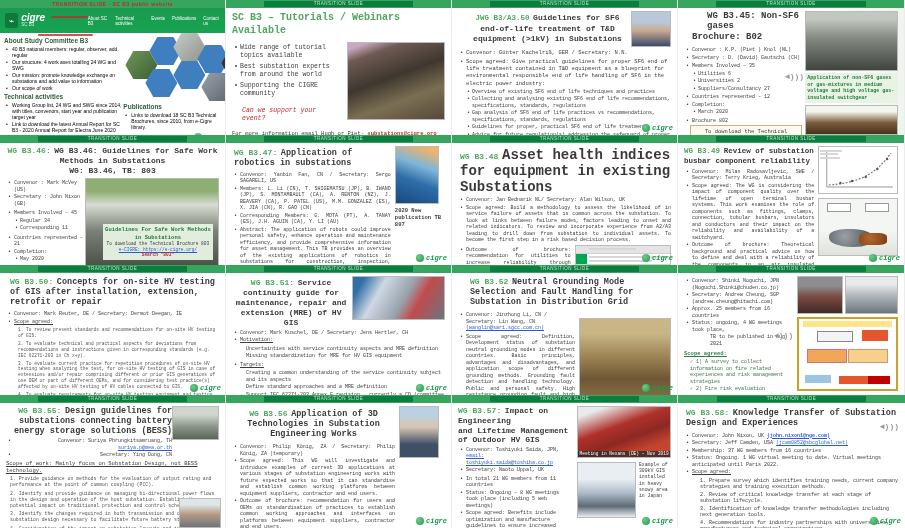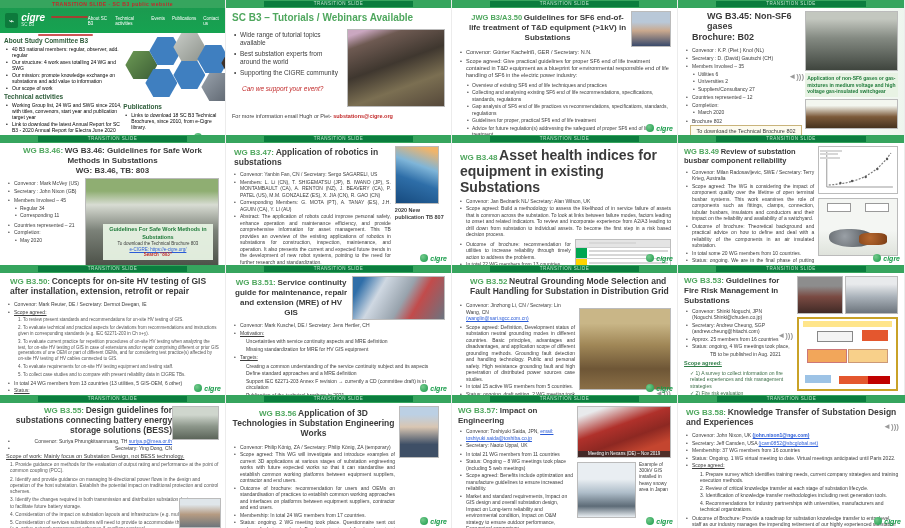--- a/index.html
+++ b/index.html
@@ -3,21 +3,21 @@
 <meta charset="utf-8">
 <style>
   html,body{margin:0;padding:0;background:#fff;}
   #page{width:905px;height:528px;overflow:hidden;background:#fff;font-family:"Liberation Sans",sans-serif;
         display:grid;grid-template-columns:226px 226px 226px 227px;grid-template-rows:135px 130px 130px 133px;}
   .sl{position:relative;overflow:hidden;background:#fff;border-right:1px solid #ececec;box-sizing:border-box;}
   .tb{height:8px;background:#36a55e;position:relative;}
   .band{position:absolute;left:17%;right:17%;top:1px;bottom:1px;background:#0b7d3e;color:#bfe3cc;
         font-size:4.5px;line-height:6px;text-align:center;letter-spacing:.5px;overflow:hidden;}
   .band.redlbl{background:transparent;color:#c22a2a;font-size:5px;font-weight:bold;}
-  .bd{padding:3px 6px;font-size:6px;color:#3c3c3c;line-height:1.3;}
+  .bd{padding:3px 6px;font-size:6px;color:#3c3c3c;line-height:1.3;font-family:Liberation Mono, monospace;}
   .ttl{font-weight:bold;color:#3a3a3a;font-size:8.5px;line-height:1.15;}
   .ctr{text-align:center;}
   .wg{color:#4fa75e;font-weight:bold;}
   .grn{color:#4fa75e;}
   .red{color:#c22a2a;}
   .lnk{color:#2a5bd7;text-decoration:underline;}
   .u{text-decoration:underline;}
   .b{font-weight:bold;}
   ul{margin:2px 0 0 0;padding:0 0 0 8px;list-style:none;}
   ul li{margin-bottom:2px;position:relative;}
@@ -486,22 +486,20 @@
         </div>
     </div>
   </div>
 
   <div class="sl">
     <div class="tb">
       <span class="band">TRANSITION SLIDE</span>
     </div>
     <div class="bd flex">
       <div style="width:52%;position:relative;">
-        <div><span class="wg" style="font-size:8px;">WG B3.53:</span>
-          <span class="ttl" style="font-size:8px;">Guidelines for Fire Risk Management in Substations</span></div>
         <ul class="bl tiny" style="margin-top:2px;">
           <li>Convenor:  Shinki Noguchi, JPN (Noguchi.Shinki@chuden.co.jp)</li>
           <li><span>Secretary:  Andrew Cheung, SGP</span><br><span>(andrew.cheung@hitachi.com)</span></li>
           <li>Approx. 25 members from 16 countries</li>
           <li>Status: ongoing, 4 WG meetings took place,</li>
         </ul>
         <div style="font-size:5px;margin-left:26px;">TB to be published in Aug. 2021</div>
         <span class="spk" style="position:absolute;right:0;top:56px;">◄)))</span>
         <div class="u b" style="font-size:5.5px;margin-top:3px;color:#2e7d46;">Scope agreed:</div>
         <ul class="nl tiny" style="margin-left:2px;color:#3c6e48;">
@@ -585,20 +583,21 @@
 
   <div class="sl">
     <div class="tb">
       <span class="band">TRANSITION SLIDE</span>
     </div>
     <div class="bd">
       <div class="flex">
         <div style="width:56%;">
           <div><span class="wg" style="font-size:8px;">WG B3.57:</span>
             <span class="ttl" style="font-size:8px;">Impact on Engineering</span></div>
+          <div class="ttl" style="font-size:8px;">and Lifetime Management of Outdoor HV GIS</div>
           <ul class="bl tiny" style="margin-top:2px;">
             <li><span>Convenor:  Toshiyuki Saida, JPN,  </span><span class="lnk">email: toshiyuki.saida@toshiba.co.jp</span></li>
             <li>Secretary:  Naoto Uppal, UK</li>
           </ul>
           <ul class="bl tiny">
               <li>In total 21 WG members from 11 countries</li>
               <li>Status: Ongoing –   8 WG meetings took place (including 5 web meetings)</li>
               <li>Scope agreed:  Benefits include optimization and manufacture guidelines to ensure increased reliability.</li>
               <li>Market and standard requirements,  Impact on GIS design and overall substation design,  Impact on Long-term reliability and environmental condition,  Impact on O&amp;M strategy to ensure outdoor performance,  Economical comparison</li>
             </ul>

